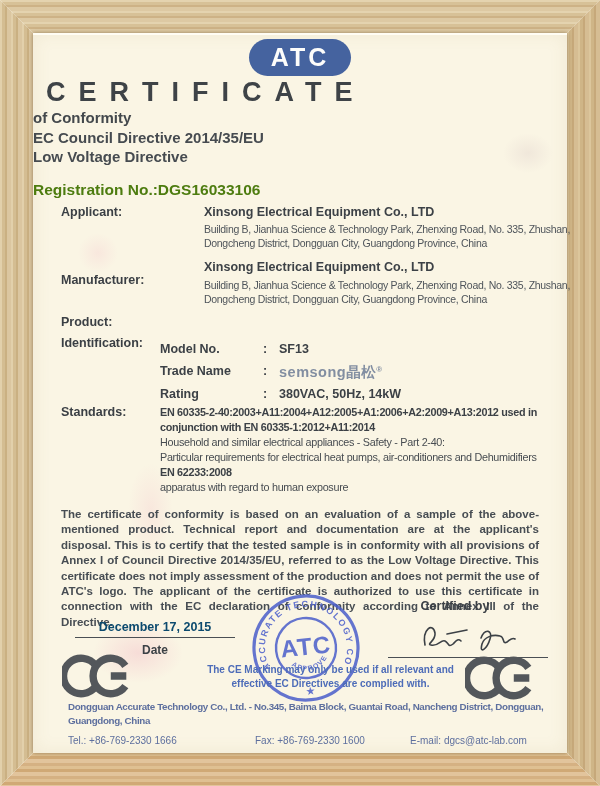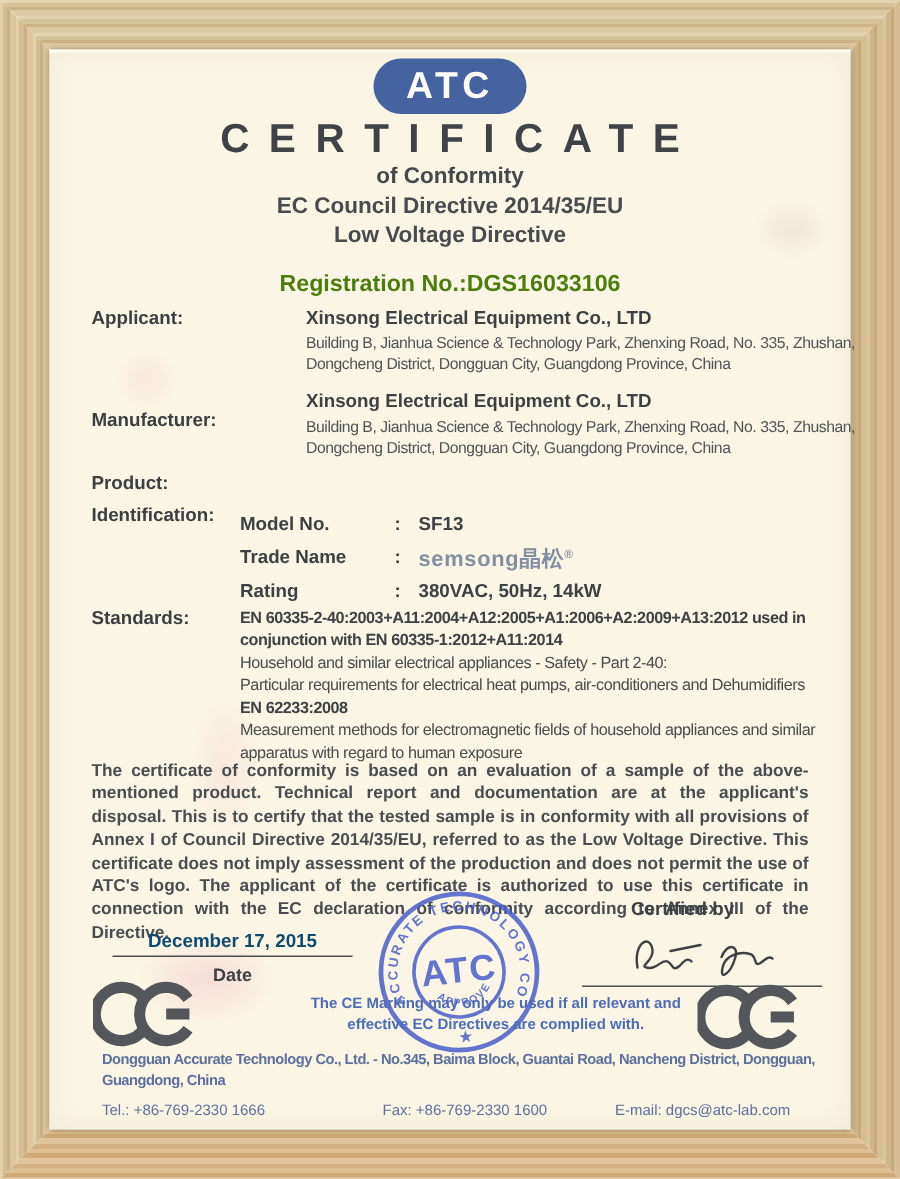--- a/index.html
+++ b/index.html
@@ -20,21 +20,21 @@
     background:repeating-linear-gradient(to right,#e2d0ab 0 2px,#d4bd92 2px 5px,#cab082 5px 7px,#dbc6a0 7px 11px);}
   .frame-right{right:0;top:0;width:33px;height:786px;
     clip-path:polygon(0 33px,100% 0,100% 100%,0 calc(100% - 33px));
     background:repeating-linear-gradient(to right,#dcc69c 0 2px,#cfb587 2px 5px,#c6a87a 5px 7px,#d6bd93 7px 11px);}
 
   
   .paper{position:absolute;left:33px;top:33px;width:534px;height:720px;
     background:#faf5e4;
     box-shadow:0 0 4px rgba(90,65,30,.55), inset 0 2px 0 #fffdf4, inset 0 0 18px rgba(160,130,70,.10);}
   .abs{position:absolute;}
-  .center{text-align:center;}
+  .center{}
   .smudge{position:absolute;border-radius:50%;pointer-events:none;}
 
   
   .pill{left:50%;top:6px;transform:translateX(-50%);width:102px;height:37px;
     background:#45639f;border-radius:19px;color:#fdfdfb;
     font-size:25px;font-weight:bold;letter-spacing:3px;line-height:37px;text-align:center;}
   .title{left:0;top:44px;width:100%;font-size:27px;font-weight:bold;color:#3e4347;
     letter-spacing:13px;text-indent:13px;}
   .sub{left:0;top:76px;width:100%;font-size:15px;font-weight:bold;color:#43484c;}
   .dir1{left:0;top:96px;width:100%;font-size:15px;font-weight:bold;color:#464b50;}
@@ -147,21 +147,20 @@
     <div class="abs id-sep" style="top:354px;">:</div>
     <div class="abs id-val" style="top:354px;">380VAC, 50Hz, 14kW</div>
 
     <div class="abs lbl" style="top:372px;">Standards:</div>
     <div class="abs std-lines">
       <div class="std-b">EN 60335-2-40:2003+A11:2004+A12:2005+A1:2006+A2:2009+A13:2012 used in</div>
       <div class="std-b">conjunction with EN 60335-1:2012+A11:2014</div>
       <div>Household and similar electrical appliances - Safety - Part 2-40:</div>
       <div>Particular requirements for electrical heat pumps, air-conditioners and Dehumidifiers</div>
       <div class="std-b">EN 62233:2008</div>
-      <div>Measurement methods for electromagnetic fields of household appliances and similar</div>
       <div>apparatus with regard to human exposure</div>
     </div>
 
     <div class="abs decl">The certificate of conformity is based on an evaluation of a sample of the above-mentioned product. Technical report and documentation are at the applicant's disposal. This is to certify that the tested sample is in conformity with all provisions of Annex I of Council Directive 2014/35/EU, referred to as the Low Voltage Directive. This certificate does not imply assessment of the production and does not permit the use of ATC's logo. The applicant of the certificate is authorized to use this certificate in connection with the EC declaration of conformity according to Annex III of the Directive.</div>
 
     <div class="abs certby">Certified by</div>
     <svg class="abs sig" width="130" height="42" viewBox="0 0 130 42">
       <g stroke="#3c4146" stroke-width="1.6" fill="none" stroke-linecap="round">
         <path d="M10,30 C7,14 18,7 20,18 C21,26 11,29 16,30 C23,32 26,24 30,26 C34,28 33,33 38,29 C41,26 43,23 46,26"></path>
         <path d="M32,19 L52,15"></path>

